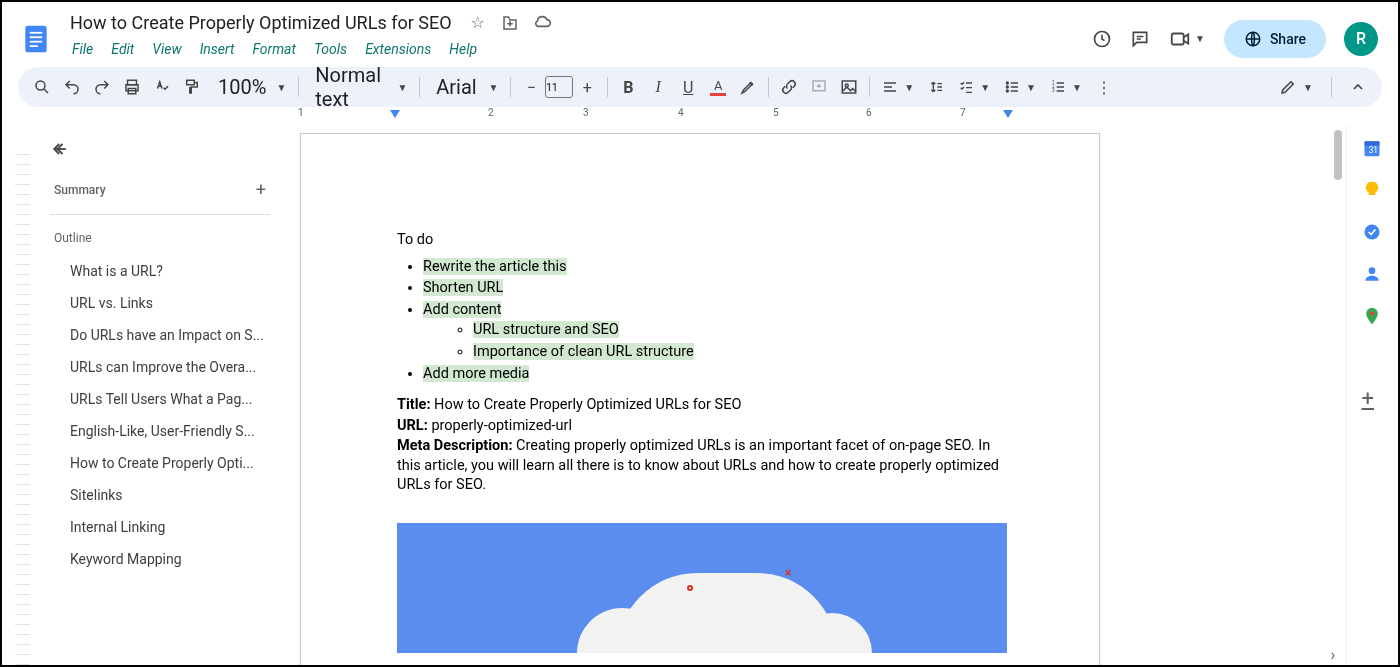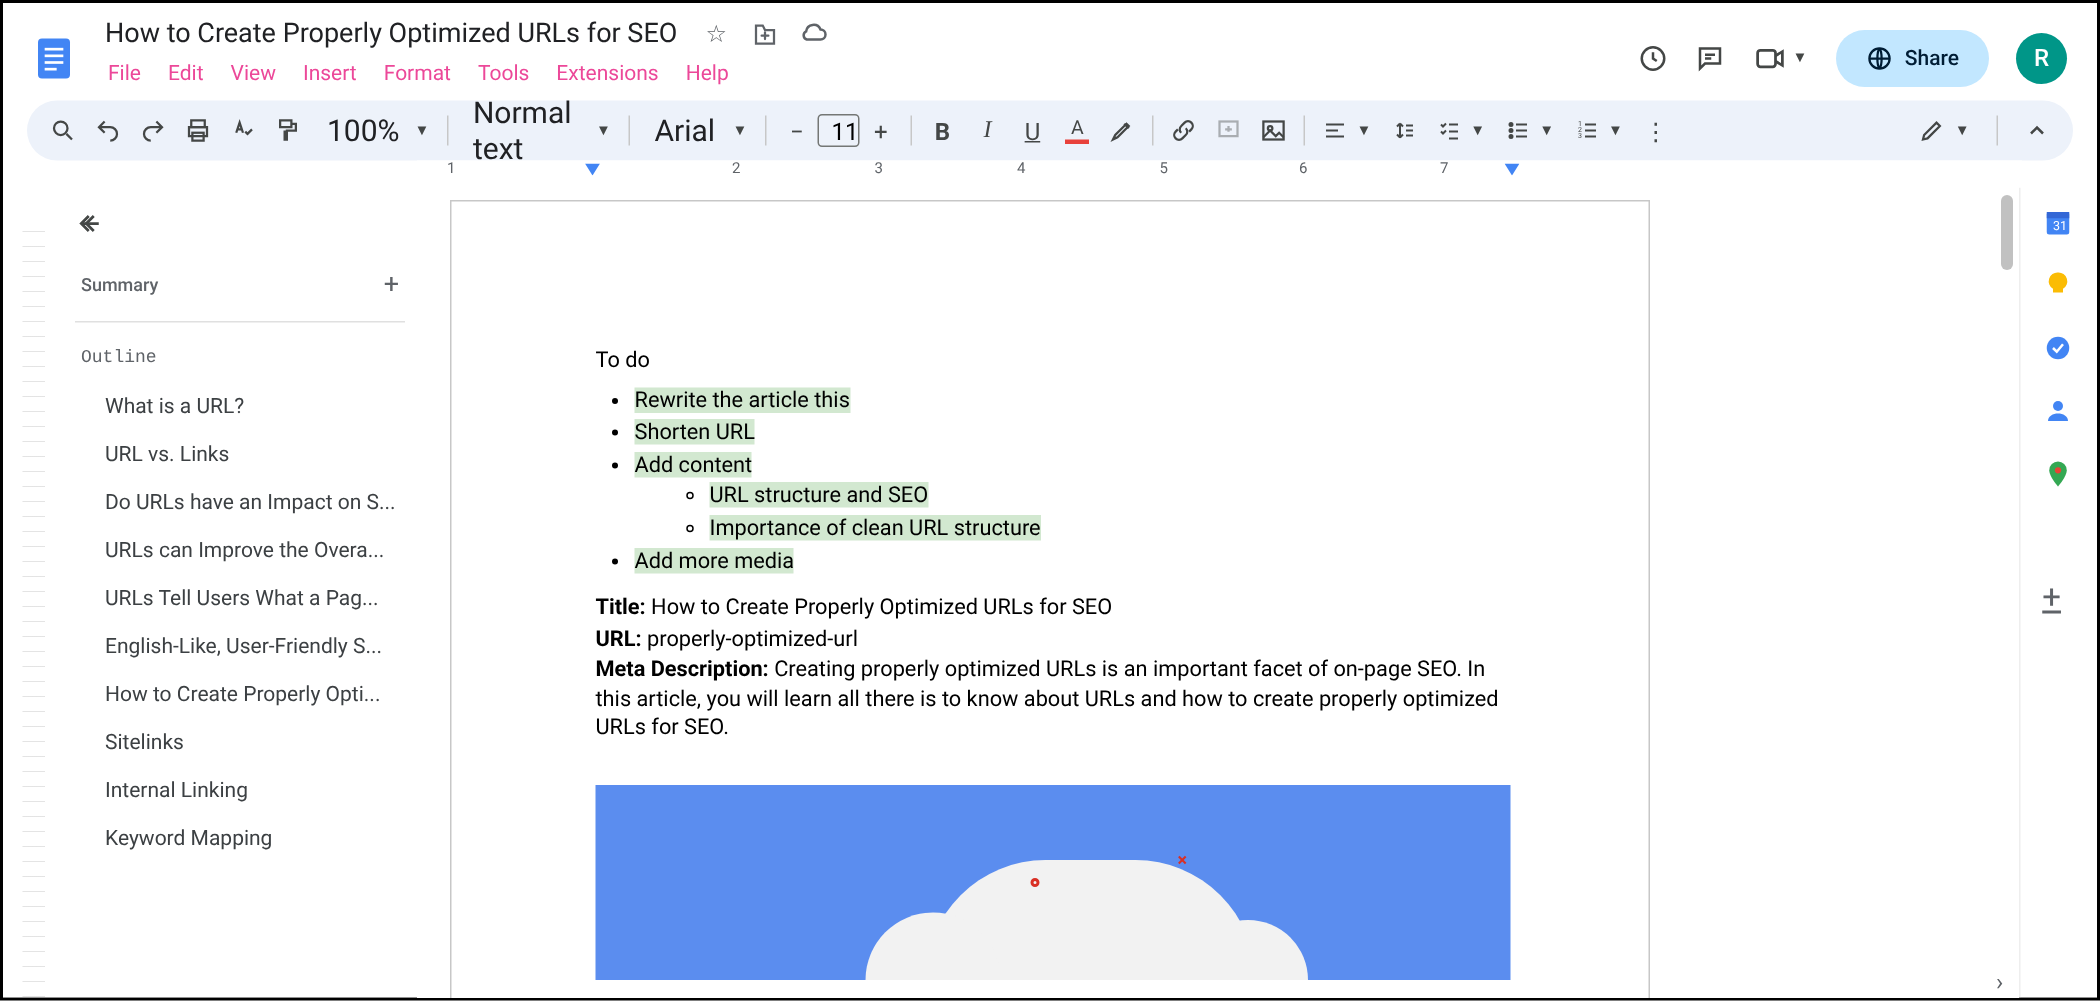--- a/index.html
+++ b/index.html
@@ -14,49 +14,49 @@
 .title-row { display: flex; align-items: center; gap: 10px; }
 .doc-title { font-size: 18px; color: #202124; padding: 2px 6px; }
 .title-icons { display: flex; gap: 12px; color: #5f6368; }
 .icon-btn { width: 20px; height: 20px; display: flex; align-items: center; justify-content: center; cursor: pointer; }
 .right-cluster { display: flex; align-items: center; gap: 18px; margin-left: auto; }
 .share-btn { display: flex; align-items: center; gap: 8px; background: #c2e7ff; border-radius: 40px; padding: 10px 20px; font-size: 14px; font-weight: 500; color: #001d35; cursor: pointer; }
 .avatar { width: 34px; height: 34px; border-radius: 50%; background: #009688; color: #fff; display: flex; align-items: center; justify-content: center; font-weight: 500; margin-right: 4px; }
 
 
 .menubar { display: flex; gap: 2px; padding: 2px 58px 6px 58px; }
-.menu-item { padding: 4px 8px; font-size: 14px; color: #ec4899; cursor: pointer; border-radius: 4px; }
+.menu-item { padding: 4px 8px; font-size: 14px; color: #0f766e; cursor: pointer; border-radius: 4px; font-style: italic; }
 
 
 .toolbar { display: flex; align-items: center; background: #edf2fa; border-radius: 24px; margin: 0 16px; padding: 4px 10px; gap: 2px; height: 40px; }
 .tb-btn { width: 28px; height: 28px; display: flex; align-items: center; justify-content: center; color: #444746; cursor: pointer; border-radius: 4px; }
 .tb-sep { width: 1px; height: 20px; background: #c7c7c7; margin: 0 4px; }
 .tb-text { font-size: 20px; color: #202124; padding: 0 4px; }
 .tb-select { display: flex; align-items: center; gap: 6px; padding: 0 6px; cursor: pointer; }
 .fontsize-box { display: flex; align-items: center; }
-.fontsize-input { width: 28px; height: 22px; border: 1px solid #747775; text-align: right; font-size: 16px; background: transparent; border-radius: 3px; }
+.fontsize-input { width: 28px; height: 22px; border: 1px solid #747775; text-align: left; font-size: 10px; background: transparent; border-radius: 3px; }
 .underline-a { position: relative; display: flex; flex-direction: column; align-items: center; }
 .color-bar { width: 16px; height: 3px; background: #000; }
 .toolbar-right { margin-left: auto; display: flex; align-items: center; gap: 8px; }
 .chevron-down { font-size: 10px; color: #444746; }
 
 
 .main { flex: 1; display: flex; overflow: hidden; }
 .vruler { width: 28px; background: #fff; border-right: none; position: relative; }
 .vruler::before { content: ''; position: absolute; right: 0; top: 20px; bottom: 0; width: 15px; background: repeating-linear-gradient(to bottom, transparent, transparent 9px, #bbb 9px, #bbb 10px); opacity: 0.4; }
 
 
 .outline-panel { width: 248px; padding: 12px 8px 12px 20px; overflow-y: auto; background: #fff; }
 .outline-header { display: flex; align-items: center; margin-bottom: 12px; }
 .back-arrow { width: 24px; height: 24px; color: #444746; cursor: pointer; display:flex; align-items:center; }
 .summary-row { display: flex; align-items: center; justify-content: space-between; padding: 6px 4px 14px 4px; }
 .summary-label { font-size: 12px; color: #5f6368; font-weight: 500; }
 .plus-icon { color: #5f6368; cursor: pointer; font-size: 18px; }
 .outline-divider { height: 1px; background: #e0e0e0; margin: 0 0 10px 0; }
-.outline-label { font-size: 12px; color: #5f6368; padding: 6px 4px 10px 4px; font-family: Liberation Mono, monospace; }
+.outline-label { font-size: 12px; color: #5f6368; padding: 6px 4px 10px 4px; }
 .outline-item { font-size: 14px; color: #3c4043; padding: 8px 4px 8px 4px; cursor: pointer; white-space: nowrap; overflow: hidden; text-overflow: ellipsis; }
 .outline-item.l1 { padding-left: 4px; font-weight: 400; margin-left: 16px; }
 .outline-item.l2 { padding-left: 20px; }
 
 
 .hruler-wrap { position: relative; height: 18px; }
 .hruler { position: absolute; left: 276px; right: 50px; top: 0; height: 15px; background:#fff; display: flex; font-size: 10px; color: #5f6368; }
 .hruler .mark { position: absolute; top: 0; }
 .ruler-indent { position: absolute; top: 2px; width: 10px; height: 8px; }
 .ruler-indent svg { width: 10px; height: 8px; }

